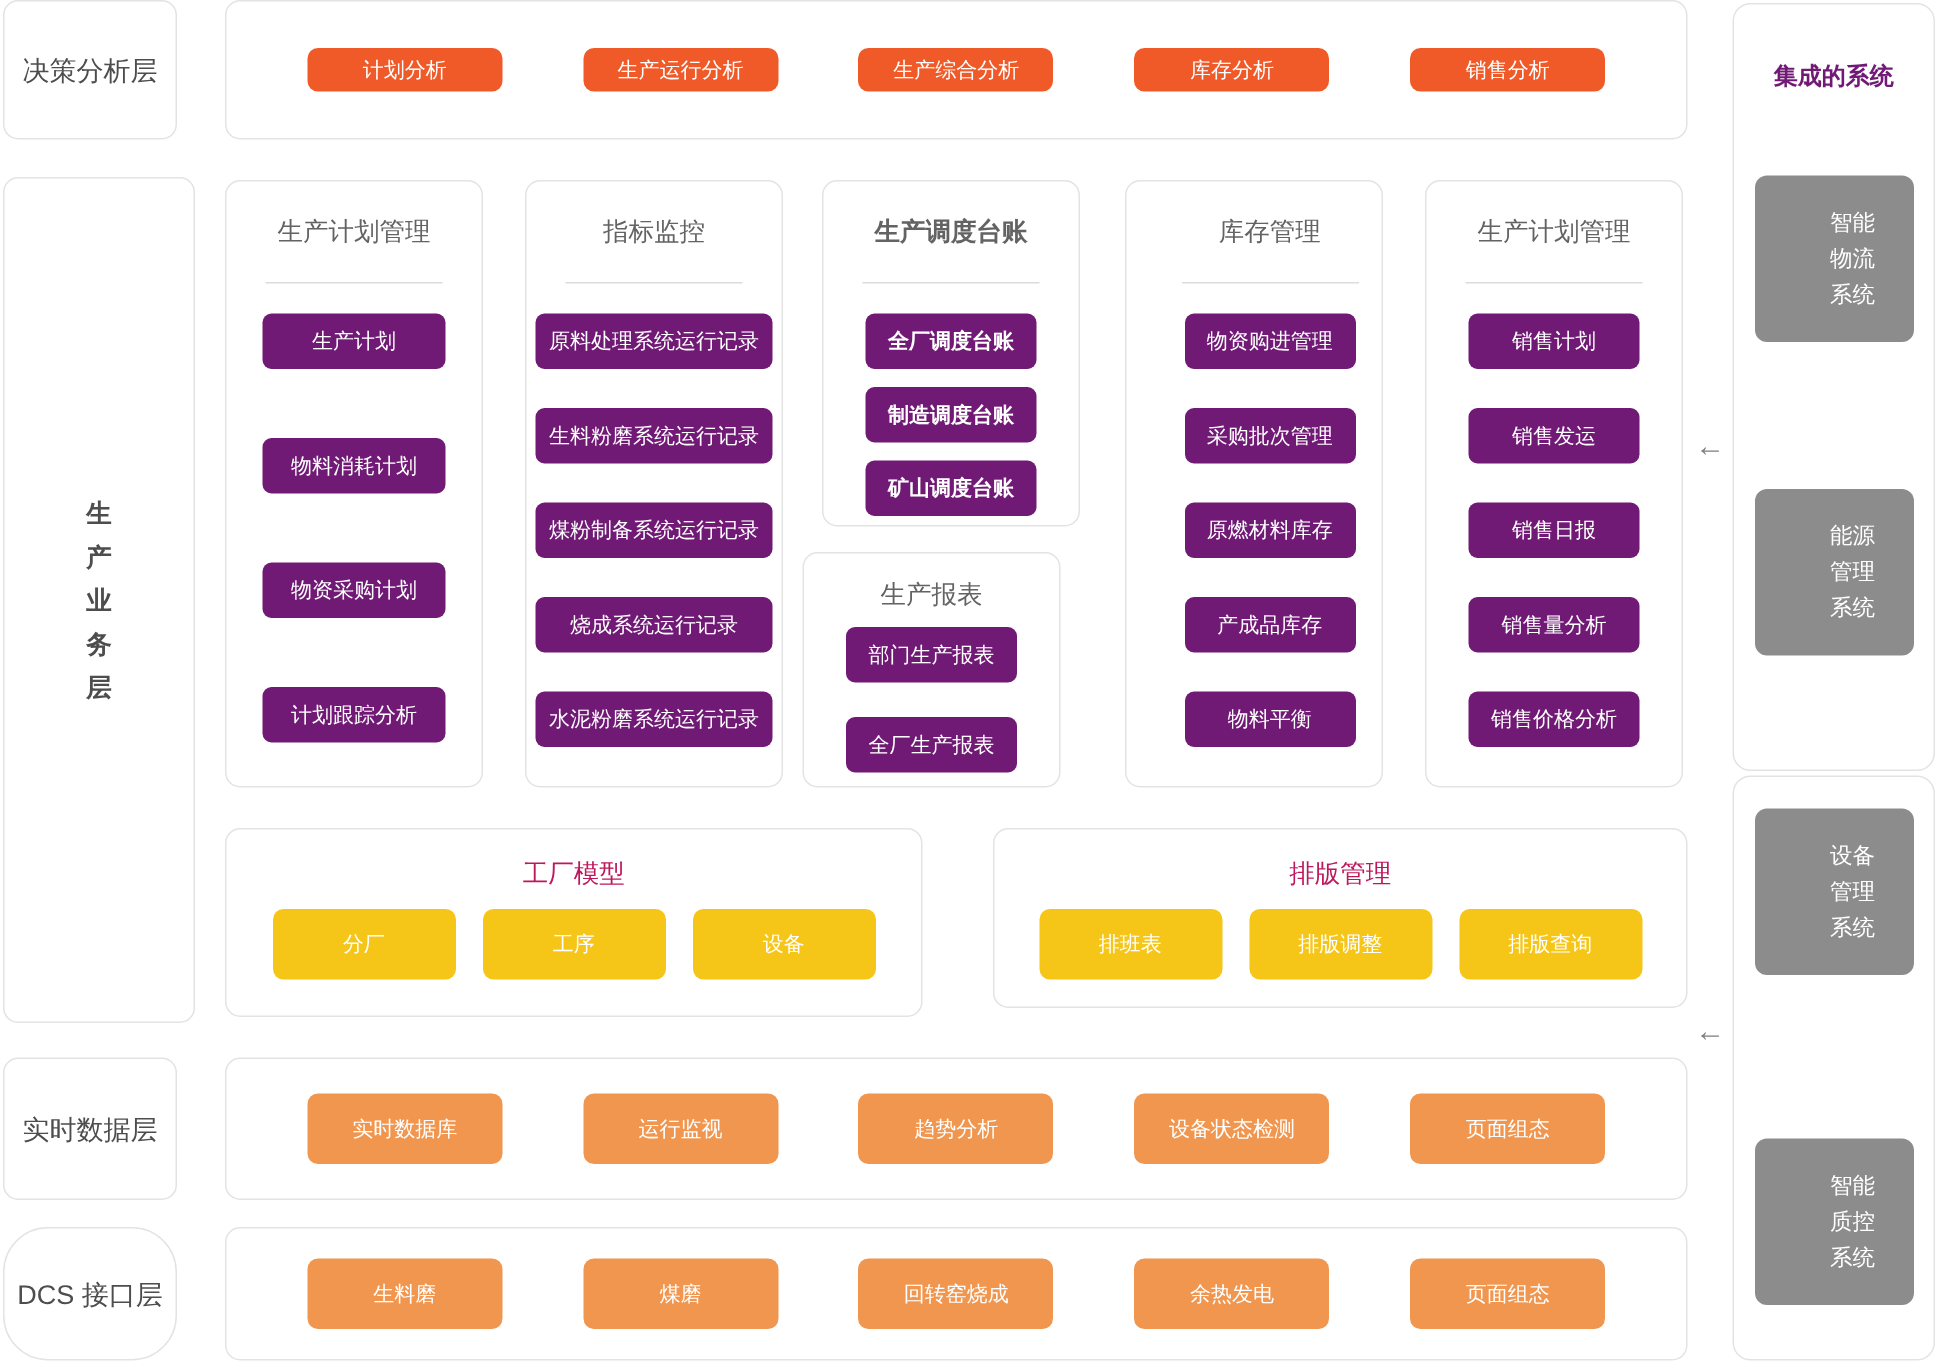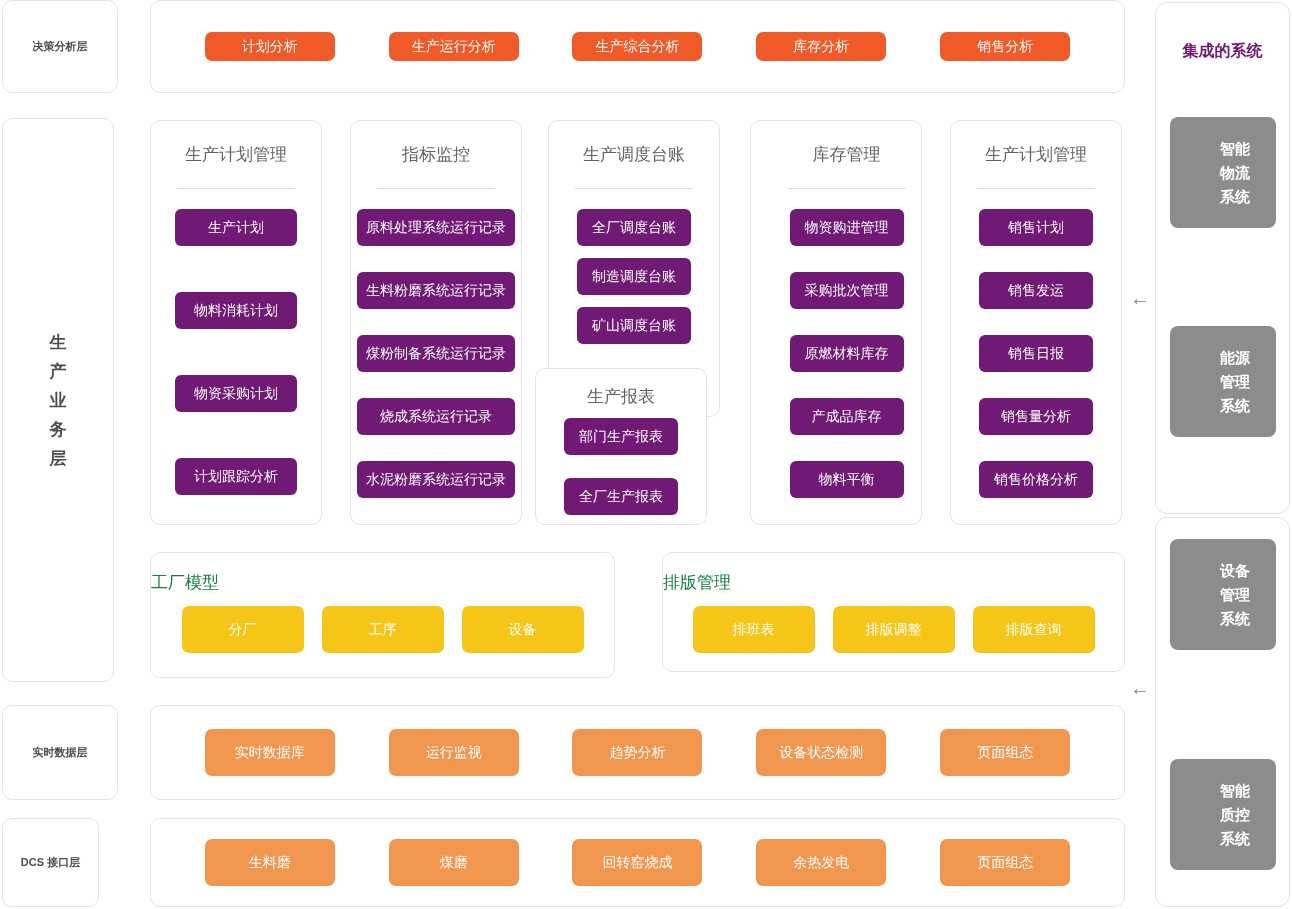--- a/index.html
+++ b/index.html
@@ -6,58 +6,58 @@
   body{
     width:1292px;height:909px;position:relative;background:#ffffff;
     font-family:"Liberation Sans","DejaVu Sans",sans-serif;overflow:hidden;
   }
   .card{
     position:absolute;background:#fff;border:1px solid #e3e3e3;
     border-radius:10px;box-sizing:border-box;
   }
   
   .layer{display:flex;align-items:center;justify-content:center;}
-  .layer-text{font-size:11px;font-weight:bold;color:#4d4d4d;}
+  .layer-text{font-size:18px;font-weight:normal;color:#4d4d4d;}
   .vertical-text{width:19px;word-break:break-all;line-height:29px;text-align:center;
     font-size:17px;font-weight:bold;color:#4d4d4d;}
   
   .hub{display:flex;align-items:center;justify-content:space-evenly;}
   .btn{display:flex;align-items:center;justify-content:center;color:#fff;
     font-size:14px;border-radius:7px;box-sizing:border-box;cursor:pointer;}
   .btn-red{background:#f05a28;width:130px;height:29px;}
   .btn-orange{background:#f0964f;width:130px;height:47px;}
   .btn-yellow{background:#f5c517;width:122px;height:47px;}
   .btn-blue{background:#701a75;height:37px;border-radius:6px;}
   .w122{width:122px;} .w158{width:158px;} .w114{width:114px;}
   
   .panel-title{text-align:center;font-size:17px;color:#636363;margin-top:22px;}
   .divider{height:1px;background:#dcdcdc;width:118px;margin:22px auto 0;}
   .btn-col{display:flex;flex-direction:column;align-items:center;margin-top:20px;}
   .gap46{gap:46px;} .gap26{gap:26px;} .gap12{gap:12px;} .gap23{gap:23px;}
   
-  .group-title{text-align:left;font-size:17px;color:#15803d;margin-top:18px;}
+  .group-title{text-align:center;font-size:17px;color:#be185d;margin-top:18px;}
   .btn-row{display:flex;justify-content:center;gap:18px;margin-top:12px;}
   
   .right-title{text-align:center;font-size:16px;font-weight:bold;color:#701a75;margin-top:38px;}
   .sys-box{position:absolute;left:14px;width:106px;height:111px;background:#8c8c8c;
     border-radius:8px;display:flex;align-items:center;justify-content:center;}
   .sys-text{width:2.1em;word-break:break-all;text-align:center;color:#fff;
-    font-size:15px;font-weight:bold;line-height:24px;margin-left:24px;}
+    font-size:15px;font-weight:normal;line-height:24px;margin-left:24px;}
   .arrow{position:absolute;color:#7f7f7f;font-size:20px;line-height:20px;}
   
   .pos-layer1{left:2px;top:0;width:116px;height:93px;}
-  .pos-layer2{left:2px;top:118px;width:112px;height:564px;}
+  .pos-layer2{left:2px;top:118px;width:128px;height:564px;}
   .pos-layer3{left:2px;top:705px;width:116px;height:95px;}
-  .pos-layer4{left:2px;top:818px;width:97px;height:89px;}
+  .pos-layer4{left:2px;top:818px;width:116px;height:89px;border-radius:30px;}
   .pos-hub-top{left:150px;top:0;width:975px;height:93px;}
   .pos-hub-rt{left:150px;top:705px;width:975px;height:95px;}
   .pos-hub-dcs{left:150px;top:818px;width:975px;height:89px;}
   .pos-p1{left:150px;top:120px;width:172px;height:405px;}
   .pos-p2{left:350px;top:120px;width:172px;height:405px;}
-  .pos-p3a{left:548px;top:120px;width:172px;height:297px;}
+  .pos-p3a{left:548px;top:120px;width:172px;height:231px;font-weight:bold;}
   .pos-p3b{left:535px;top:368px;width:172px;height:157px;}
   .pos-p4{left:750px;top:120px;width:172px;height:405px;padding-left:21px;}
   .pos-p5{left:950px;top:120px;width:172px;height:405px;}
   .pos-factory{left:150px;top:552px;width:465px;height:126px;}
   .pos-layout{left:662px;top:552px;width:463px;height:120px;}
   .pos-right-top{left:1155px;top:2px;width:135px;height:512px;border-radius:12px;}
   .pos-right-bottom{left:1155px;top:517px;width:135px;height:390px;border-radius:12px;}
   .pos-sys1{top:114px;} .pos-sys2{top:323px;} .pos-sys3{top:21px;} .pos-sys4{top:241px;}
   .pos-arrow1{left:1130px;top:288px;}
   .pos-arrow2{left:1130px;top:678px;}

